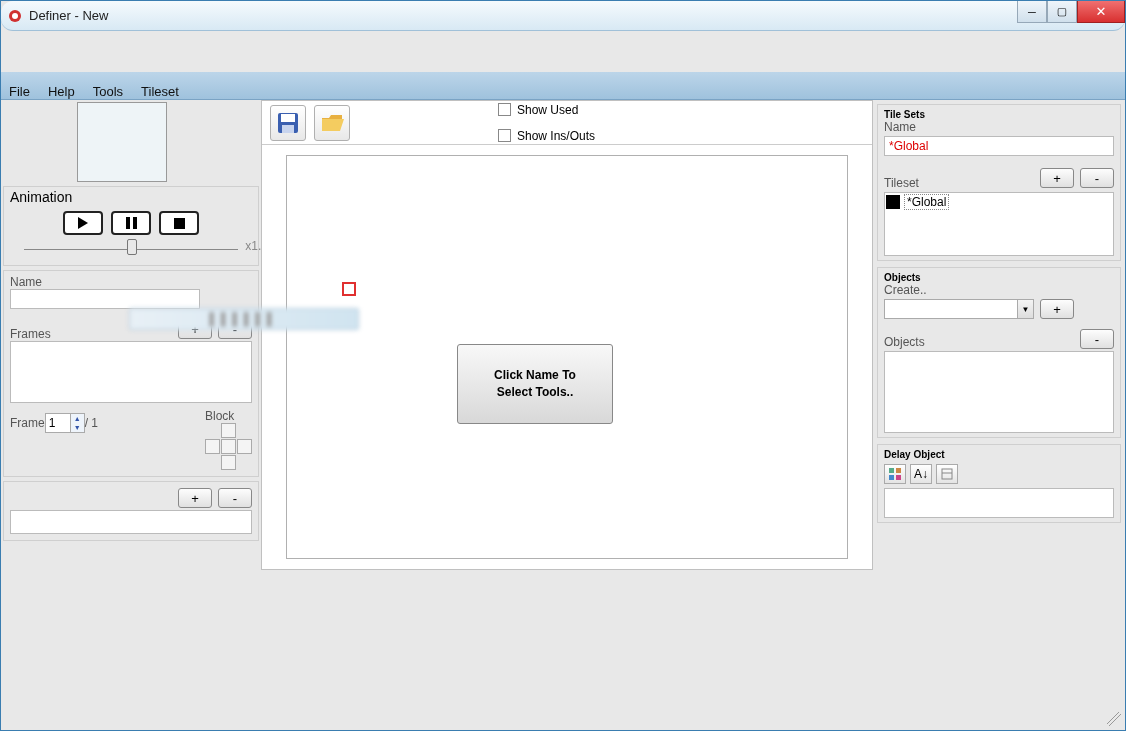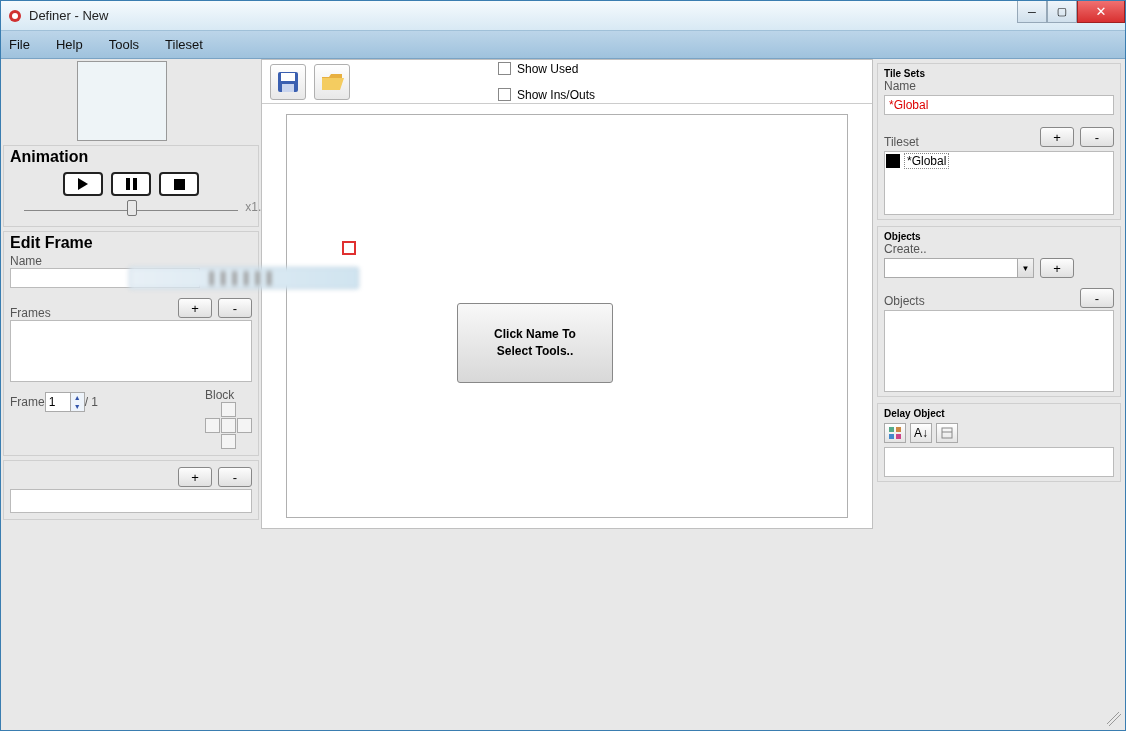--- a/index.html
+++ b/index.html
@@ -1,38 +1,38 @@
 <!DOCTYPE html>
 <html><head>
 <meta charset="utf-8">
 <style>
 * { box-sizing: border-box; margin: 0; padding: 0; font-family: "Segoe UI", Tahoma, sans-serif; font-size: 12px; }
 body { background: #fff; width: 1126px; height: 731px; overflow: hidden; }
 
 .window { width: 1126px; height: 731px; border: 1px solid #3a7db0; background: #e8e8e8; display: flex; flex-direction: column; }
-.titlebar { height: 30px; background: linear-gradient(#f5fafd,#d8e9f4); display: flex; align-items: center; padding-left: 6px; border-bottom: 1px solid #a0c0d8; }
+.titlebar { height: 30px; background: linear-gradient(#f5fafd,#d8e9f4); display: flex; align-items: center; padding-left: 6px; border-bottom: 1px solid #a0c0d8; border-radius: 12px; }
 .titlebar .icon { width: 16px; height: 16px; margin-right: 6px; }
 .titlebar .title { flex: 1; font-size: 13px; color: #222; }
 .winbtns { display: flex; height: 100%; }
 .winbtn { width: 30px; height: 22px; border: 1px solid #96a8b8; background: linear-gradient(#f0f5fa,#d0e0ec); display: flex; align-items: center; justify-content: center; margin-top: 0; border-top: none; font-family: Arial; font-size: 11px; }
 .winbtn.close { width: 48px; background: linear-gradient(#f07070,#d83030); border-color: #a02020; color: #fff; font-size: 13px; }
 
-.menubar { height: 28px; background: linear-gradient(#bcd5e9,#9fc2dd); display: flex; align-items: center; padding: 0 8px; gap: 26px; border-bottom: 1px solid #7aa3c4; }
+.menubar { height: 28px; background: linear-gradient(#bcd5e9,#9fc2dd); display: flex; align-items: flex-end; padding: 0 8px; gap: 18px; border-bottom: 1px solid #7aa3c4; margin-top: 41px; }
 .menubar span { font-size: 13px; color: #111; cursor: default; }
 
 .client { flex: 1; background: #e8e8e8; display: flex; position: relative; }
 
 .leftcol { width: 260px; height: 470px; background: #e8e8e8; padding: 2px; overflow: hidden; }
 .centercol { flex: 1; height: 470px; background: #fff; border: 1px solid #c0c0c0; display: flex; flex-direction: column; }
 .rightcol { width: 252px; height: 470px; background: #e8e8e8; padding: 4px; overflow: hidden; }
 
 .preview { width: 90px; height: 80px; border: 1px solid #999; background: #eef4f7; margin: 0 0 4px 74px; }
 
 .group { border: 1px solid #cfcfcf; background: #e8e8e8; margin-bottom: 4px; padding: 4px 6px 6px 6px; position: relative; }
-.group > .gtitle { font-weight: bold; font-size: 16px; position: relative; top: -2px; }
+.group > .gtitle { font-weight: normal; font-size: 14px; position: relative; top: -2px; }
 .lbl { color: #555; font-size: 12px; }
 
 .btnrow { display: flex; gap: 8px; justify-content: center; margin-top: 4px; }
 .mediabtn { width: 40px; height: 24px; border: 2px solid #222; border-radius: 4px; background: #fff; display: flex; align-items: center; justify-content: center; }
 .play { width:0;height:0;border-left:10px solid #000;border-top:6px solid transparent;border-bottom:6px solid transparent; }
 .pause { display:flex; gap:3px; }
 .pause i { width:4px; height:12px; background:#000; display:block; }
 .stop { width:11px; height:11px; background:#000; }
 
 .slider { position: relative; height: 20px; margin: 4px 14px 0 14px; }
@@ -132,21 +132,20 @@
             </div>
         </div>
         <div class="slider">
           <div class="ticks"></div>
           <div class="thumb"></div>
           <span class="val">x1.0</span>
         </div>
       </div>
 
       <div class="group">
-        <div class="gtitle">Edit Frame</div>
         <div class="lbl">Name</div>
         <div class="txtinput"></div>
         <div style="display:flex; align-items:flex-end; margin-top:8px;">
           <div class="lbl" style="flex:1">Frames</div>
           <div class="plusminus">
             <div class="smbtn">+</div>
             <div class="smbtn">-</div>
           </div>
         </div>
         <div class="listbox"></div>

